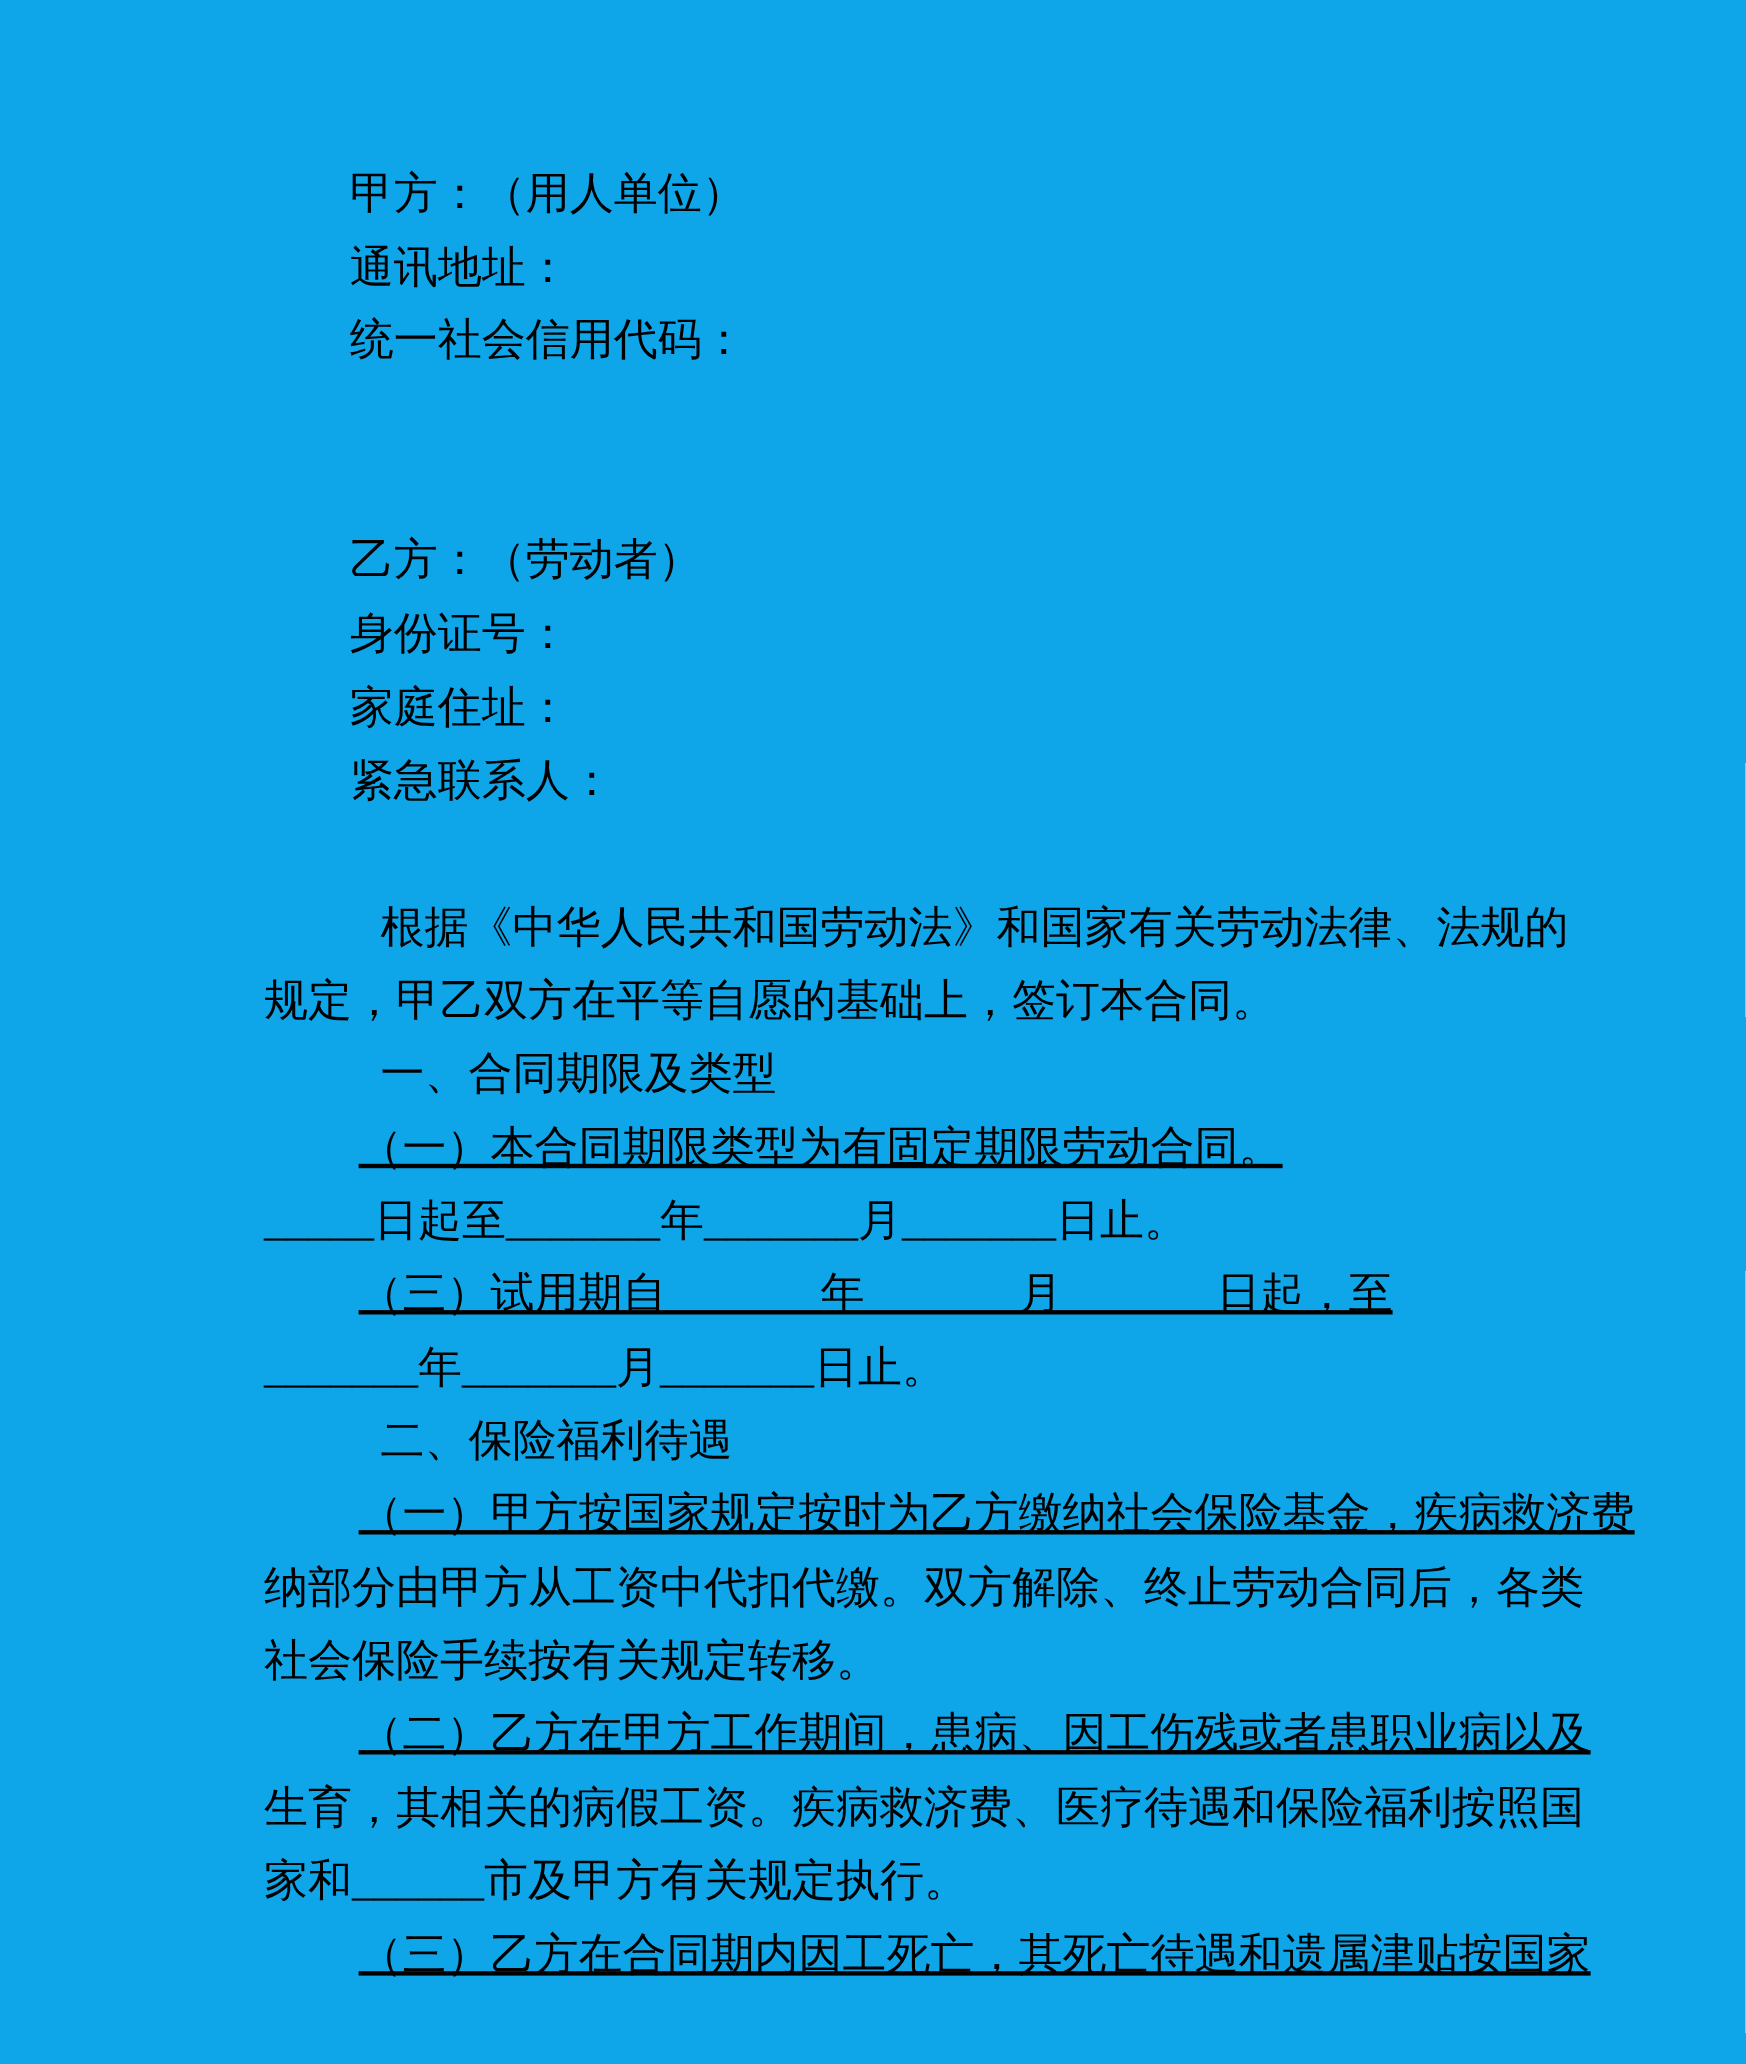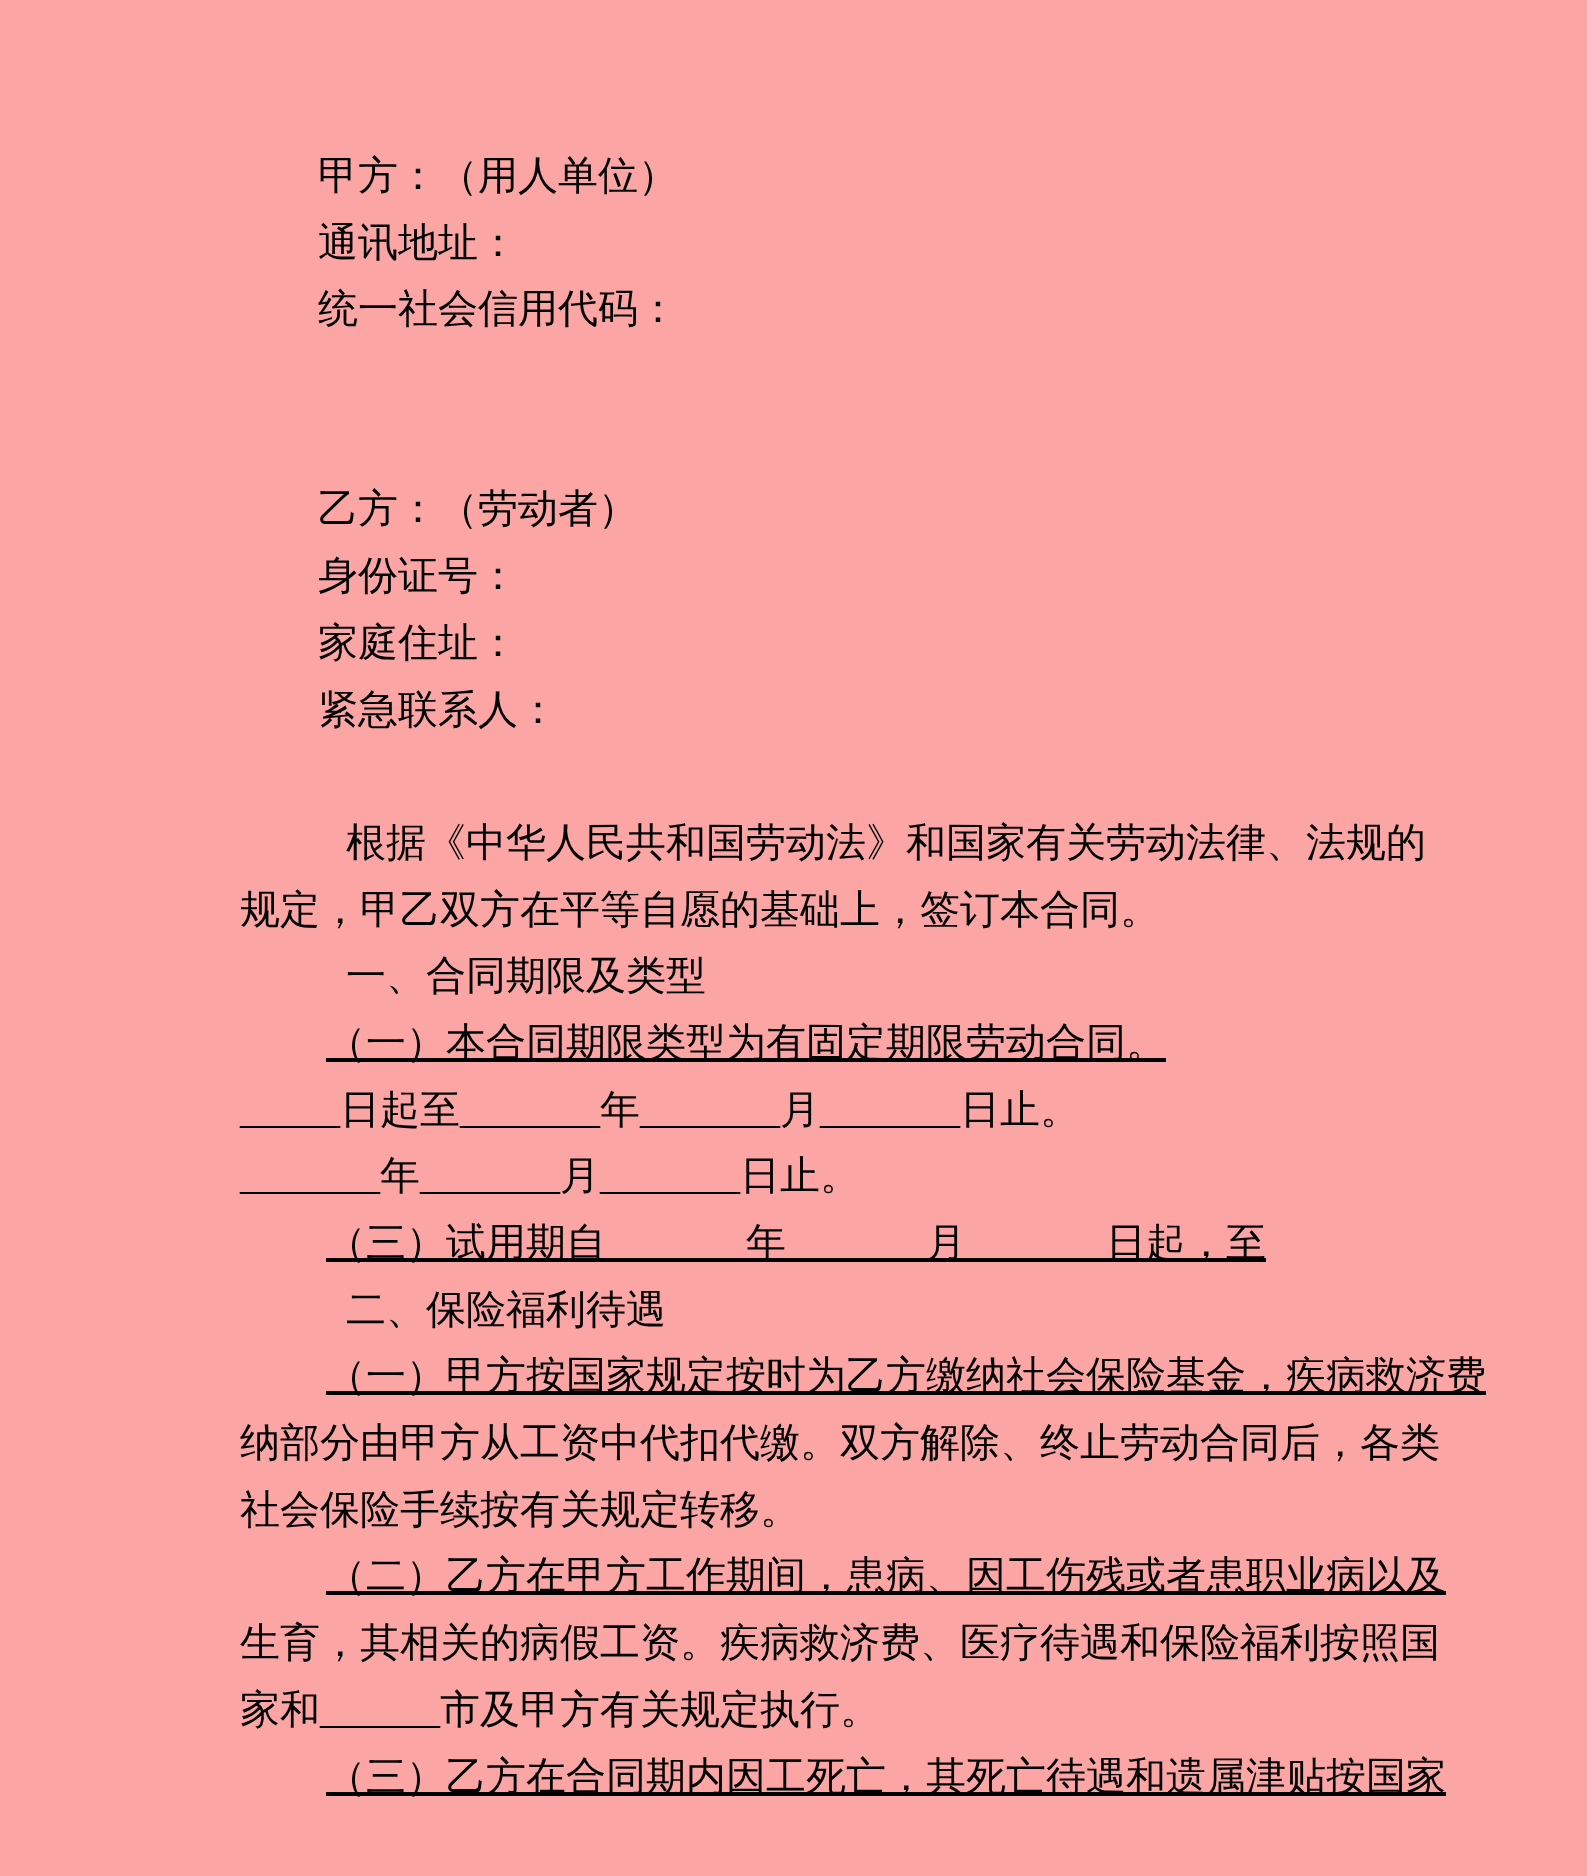--- a/index.html
+++ b/index.html
@@ -4,21 +4,21 @@
   <style>
     html, body {
       margin: 0;
       padding: 0;
       background: #ffffff;
     }
     .page {
       position: relative;
       width: 1587px;
       height: 1876px;
-      background: #fca5a5;
+      background: #0ea5e9;
       overflow: hidden;
       font-family: "Liberation Serif", "DejaVu Serif", serif;
       color: #000000;
     }
     .content {
       position: absolute;
       left: 240px;
       top: 143px;
       width: 1130px;
       font-size: 40px;
@@ -53,22 +53,22 @@
       <div class="line label">乙方：（劳动者）</div>
       <div class="line label">身份证号：</div>
       <div class="line label">家庭住址：</div>
       <div class="line label">紧急联系人：</div>
       <div class="line blank"></div>
       <div class="line para">根据《中华人民共和国劳动法》和国家有关劳动法律、法规的</div>
       <div class="line cont">规定，甲乙双方在平等自愿的基础上，签订本合同。</div>
       <div class="line heading">一、合同期限及类型</div>
       <div class="line sub">（一）本合同期限类型为有固定期限劳动合同。</div>
       <div class="line cont">_____日起至_______年_______月_______日止。</div>
+      <div class="line sub">（三）试用期自_______年_______月_______日起，至</div>
       <div class="line cont">_______年_______月_______日止。</div>
-      <div class="line sub">（三）试用期自_______年_______月_______日起，至</div>
       <div class="line heading">二、保险福利待遇</div>
       <div class="line sub">（一）甲方按国家规定按时为乙方缴纳社会保险基金，疾病救济费</div>
       <div class="line cont">纳部分由甲方从工资中代扣代缴。双方解除、终止劳动合同后，各类</div>
       <div class="line cont">社会保险手续按有关规定转移。</div>
       <div class="line sub">（二）乙方在甲方工作期间，患病、因工伤残或者患职业病以及</div>
       <div class="line cont">生育，其相关的病假工资。疾病救济费、医疗待遇和保险福利按照国</div>
       <div class="line cont">家和______市及甲方有关规定执行。</div>
       <div class="line sub">（三）乙方在合同期内因工死亡，其死亡待遇和遗属津贴按国家</div>
     </div>
 </div>

